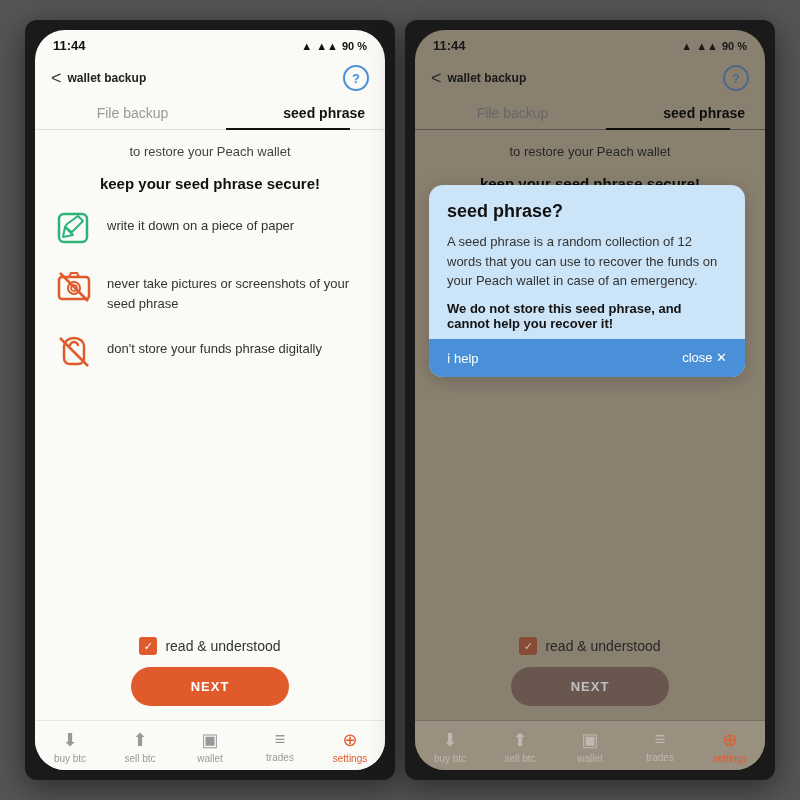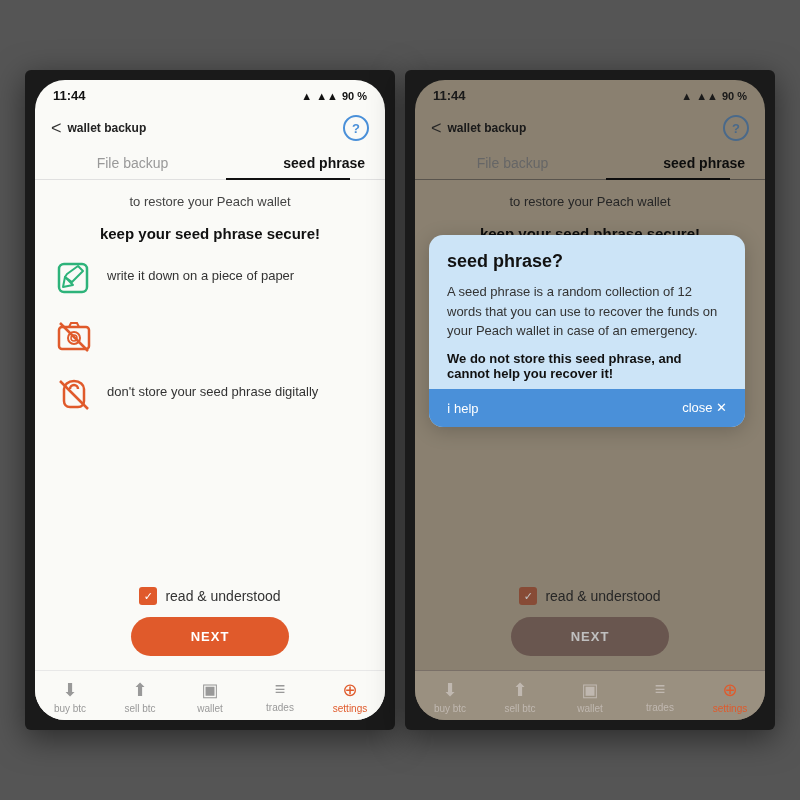--- a/index.html
+++ b/index.html
@@ -13,23 +13,23 @@
       gap: 0;
       font-family: -apple-system, 'Helvetica Neue', Arial, sans-serif;
     }
     .phone-wrapper {
       display: flex;
       gap: 10px;
       padding: 10px;
     }
     .phone {
       width: 370px;
-      height: 660px;
+      height: 760px;
       background: #1a1a1a;
-      border-radius: 6px;
+      border-radius: 12px;
       padding: 10px;
       display: flex;
       flex-direction: column;
       box-shadow: 0 8px 32px rgba(0,0,0,0.5);
       position: relative;
     }
     .phone-screen {
       flex: 1;
       background: #fafaf7;
       border-radius: 30px;
@@ -291,31 +291,32 @@
           <div class="tip-item">
             <div class="tip-icon red">
               <svg width="36" height="36" viewBox="0 0 36 36">
                 <rect x="3" y="8" width="30" height="22" rx="3" fill="none" stroke="#e05a2b" stroke-width="2.5"></rect>
                 <circle cx="18" cy="19" r="6" fill="none" stroke="#e05a2b" stroke-width="2"></circle>
                 <circle cx="18" cy="19" r="3" fill="none" stroke="#e05a2b" stroke-width="1.5"></circle>
                 <path d="M13 8 L15 4 L21 4 L23 8" fill="none" stroke="#e05a2b" stroke-width="2"></path>
                 <line x1="4" y1="4" x2="32" y2="32" stroke="#e05a2b" stroke-width="2.5"></line>
               </svg>
             </div>
+            <p class="tip-text">never take pictures or screenshots of your seed phrase</p>
           </div>
 
           <div class="tip-item">
             <div class="tip-icon red">
               <svg width="36" height="36" viewBox="0 0 36 36">
                 <path d="M18 4 C12 4 8 8 8 12 L8 24 C8 27 10 30 14 30 L22 30 C26 30 28 27 28 24 L28 12 C28 8 24 4 18 4Z" fill="none" stroke="#e05a2b" stroke-width="2.5"></path>
                 <path d="M14 12 C14 9.8 15.8 8 18 8 C20.2 8 22 9.8 22 12" fill="none" stroke="#e05a2b" stroke-width="2.5"></path>
                 <line x1="4" y1="4" x2="32" y2="32" stroke="#e05a2b" stroke-width="2.5"></line>
               </svg>
             </div>
-            <p class="tip-text">don't store your seed phrase digitally</p>
+            <p class="tip-text">don't store your funds phrase digitally</p>
           </div>
         </div>
       </div>
 
       <div class="bottom-section">
         <div class="checkbox-row">
           <div class="checkbox-box">✓</div>
           <span>read &amp; understood</span>
         </div>
         <button class="next-btn">NEXT</button>

